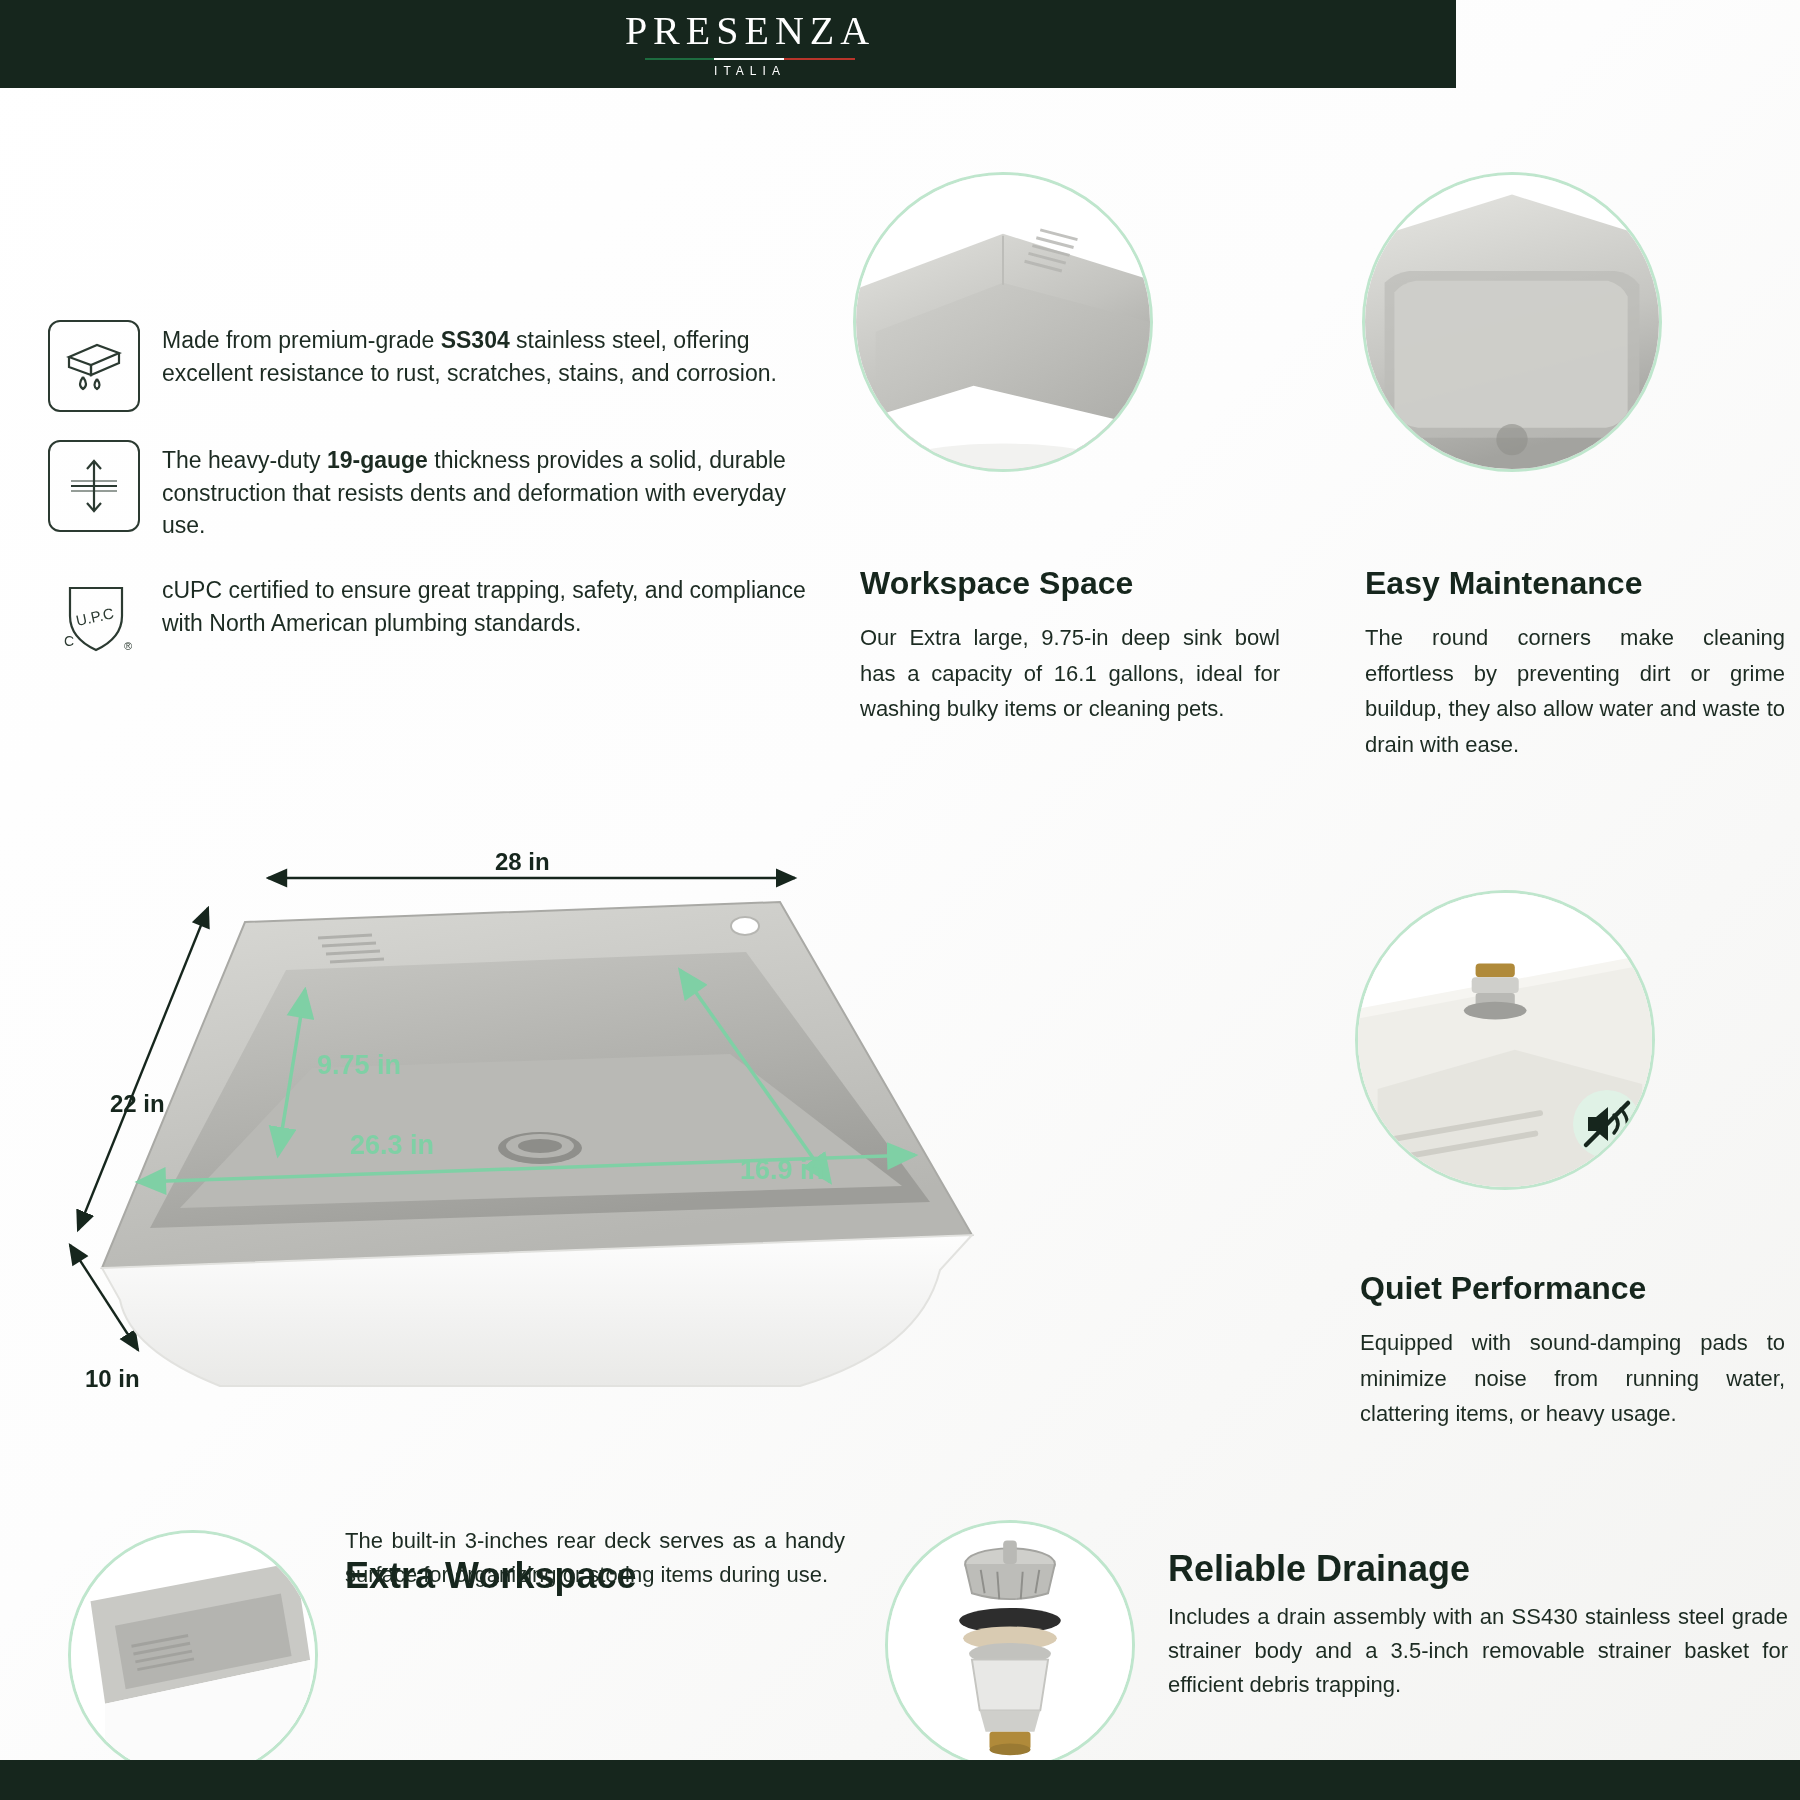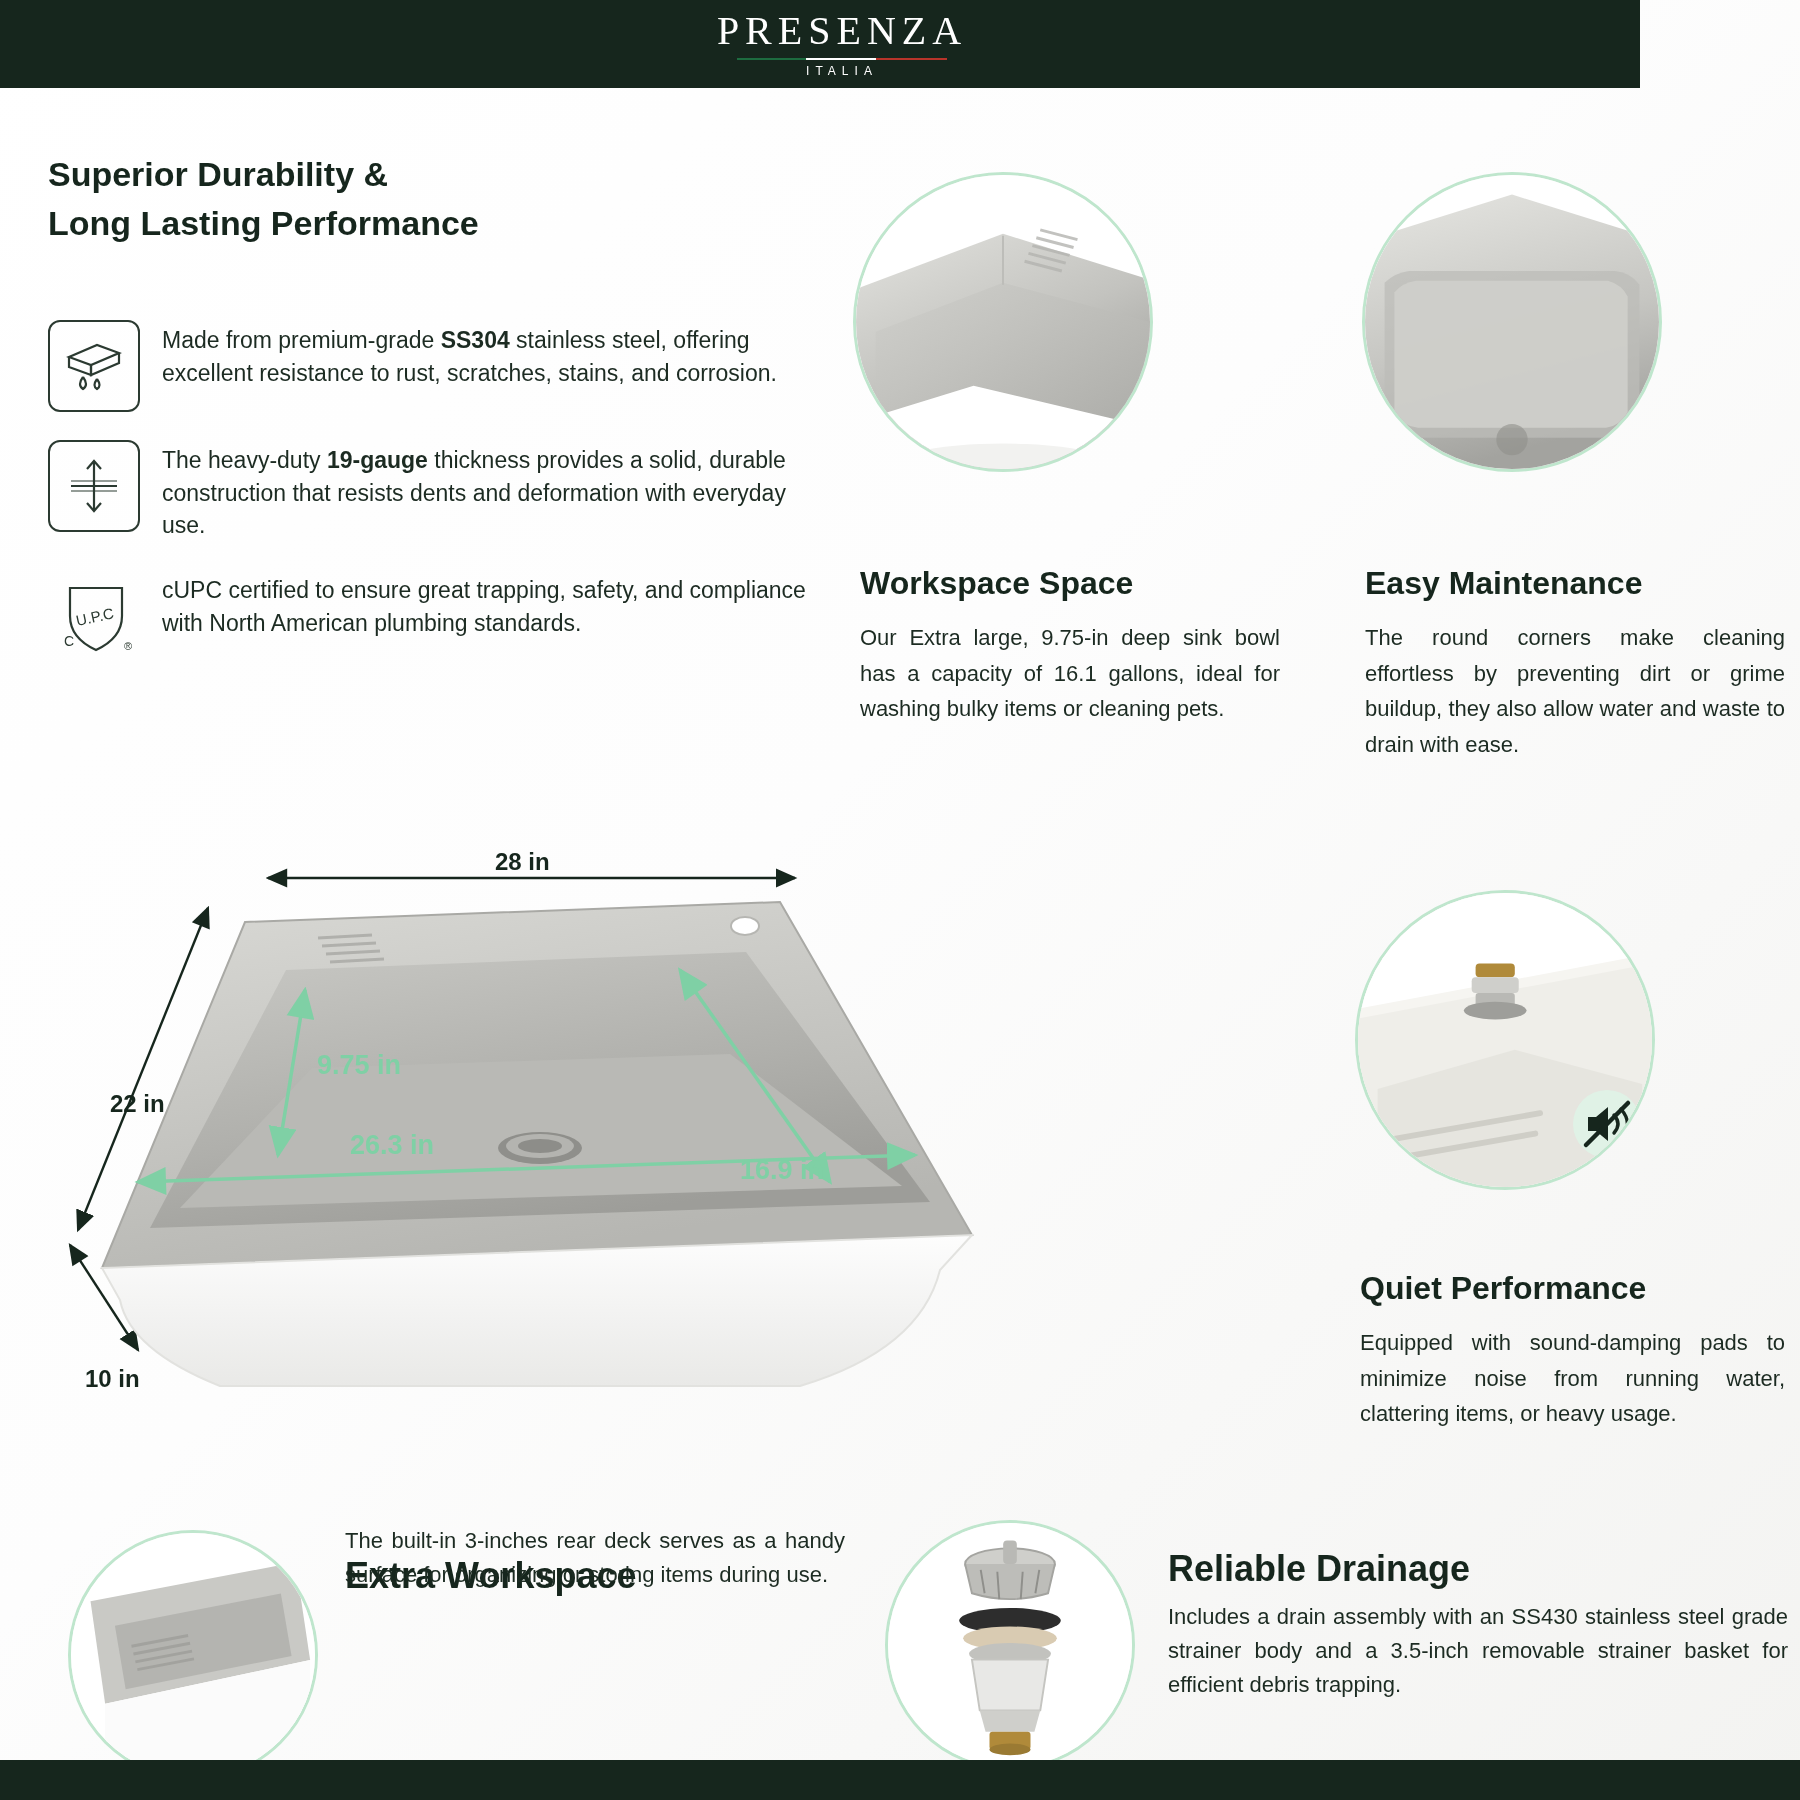--- a/index.html
+++ b/index.html
@@ -13,21 +13,21 @@
     position: relative;
   }
   .page {
     position: relative;
     width: 1800px; height: 1800px;
     background: linear-gradient(135deg,#ffffff 0%,#fdfdfd 45%,#f3f3f1 100%);
     overflow: hidden;
   }
   
   .topbar {
-    position:absolute; left:0; top:0; width:1640px; height:88px;
+    position:absolute; left:0; top:0; width:1456px; height:88px;
     background:#16261d;
     display:flex; align-items:center; justify-content:center;padding-left:44px;
   }
   .brand { text-align:center; line-height:1; }
   .brand-name {
     color:#ffffff; font-size:40px; letter-spacing:6px; font-weight:400;
     font-family:"Liberation Serif", serif;
   }
   .brand-rule {
     margin:7px auto 5px auto; width:210px; height:2px;
@@ -92,24 +92,20 @@
 <div class="page">
 
   <div class="topbar">
     <div class="brand">
       <div class="brand-name">PRESENZA</div>
       <div class="brand-rule"></div>
       <div class="brand-sub">ITALIA</div>
     </div>
   </div>
 
-  <div class="headline">
-    <div>Superior Durability &amp;</div>
-    <div>Long Lasting Performance</div>
-  </div>
 
   <div class="bullets">
 
     <div class="bullet">
       <div class="bullet-icon">
         <svg width="62" height="62" viewBox="0 0 62 62" fill="none" stroke="#2b3a31" stroke-width="2.2">
           <path d="M6 22 L34 10 L56 18 L28 30 Z"></path>
           <path d="M6 22 L6 32 L28 40 L28 30"></path>
           <path d="M28 30 L28 40 L56 28 L56 18"></path>
           <path d="M20 42 q6 8 0 12 q-6 -4 0 -12" fill="none"></path>

